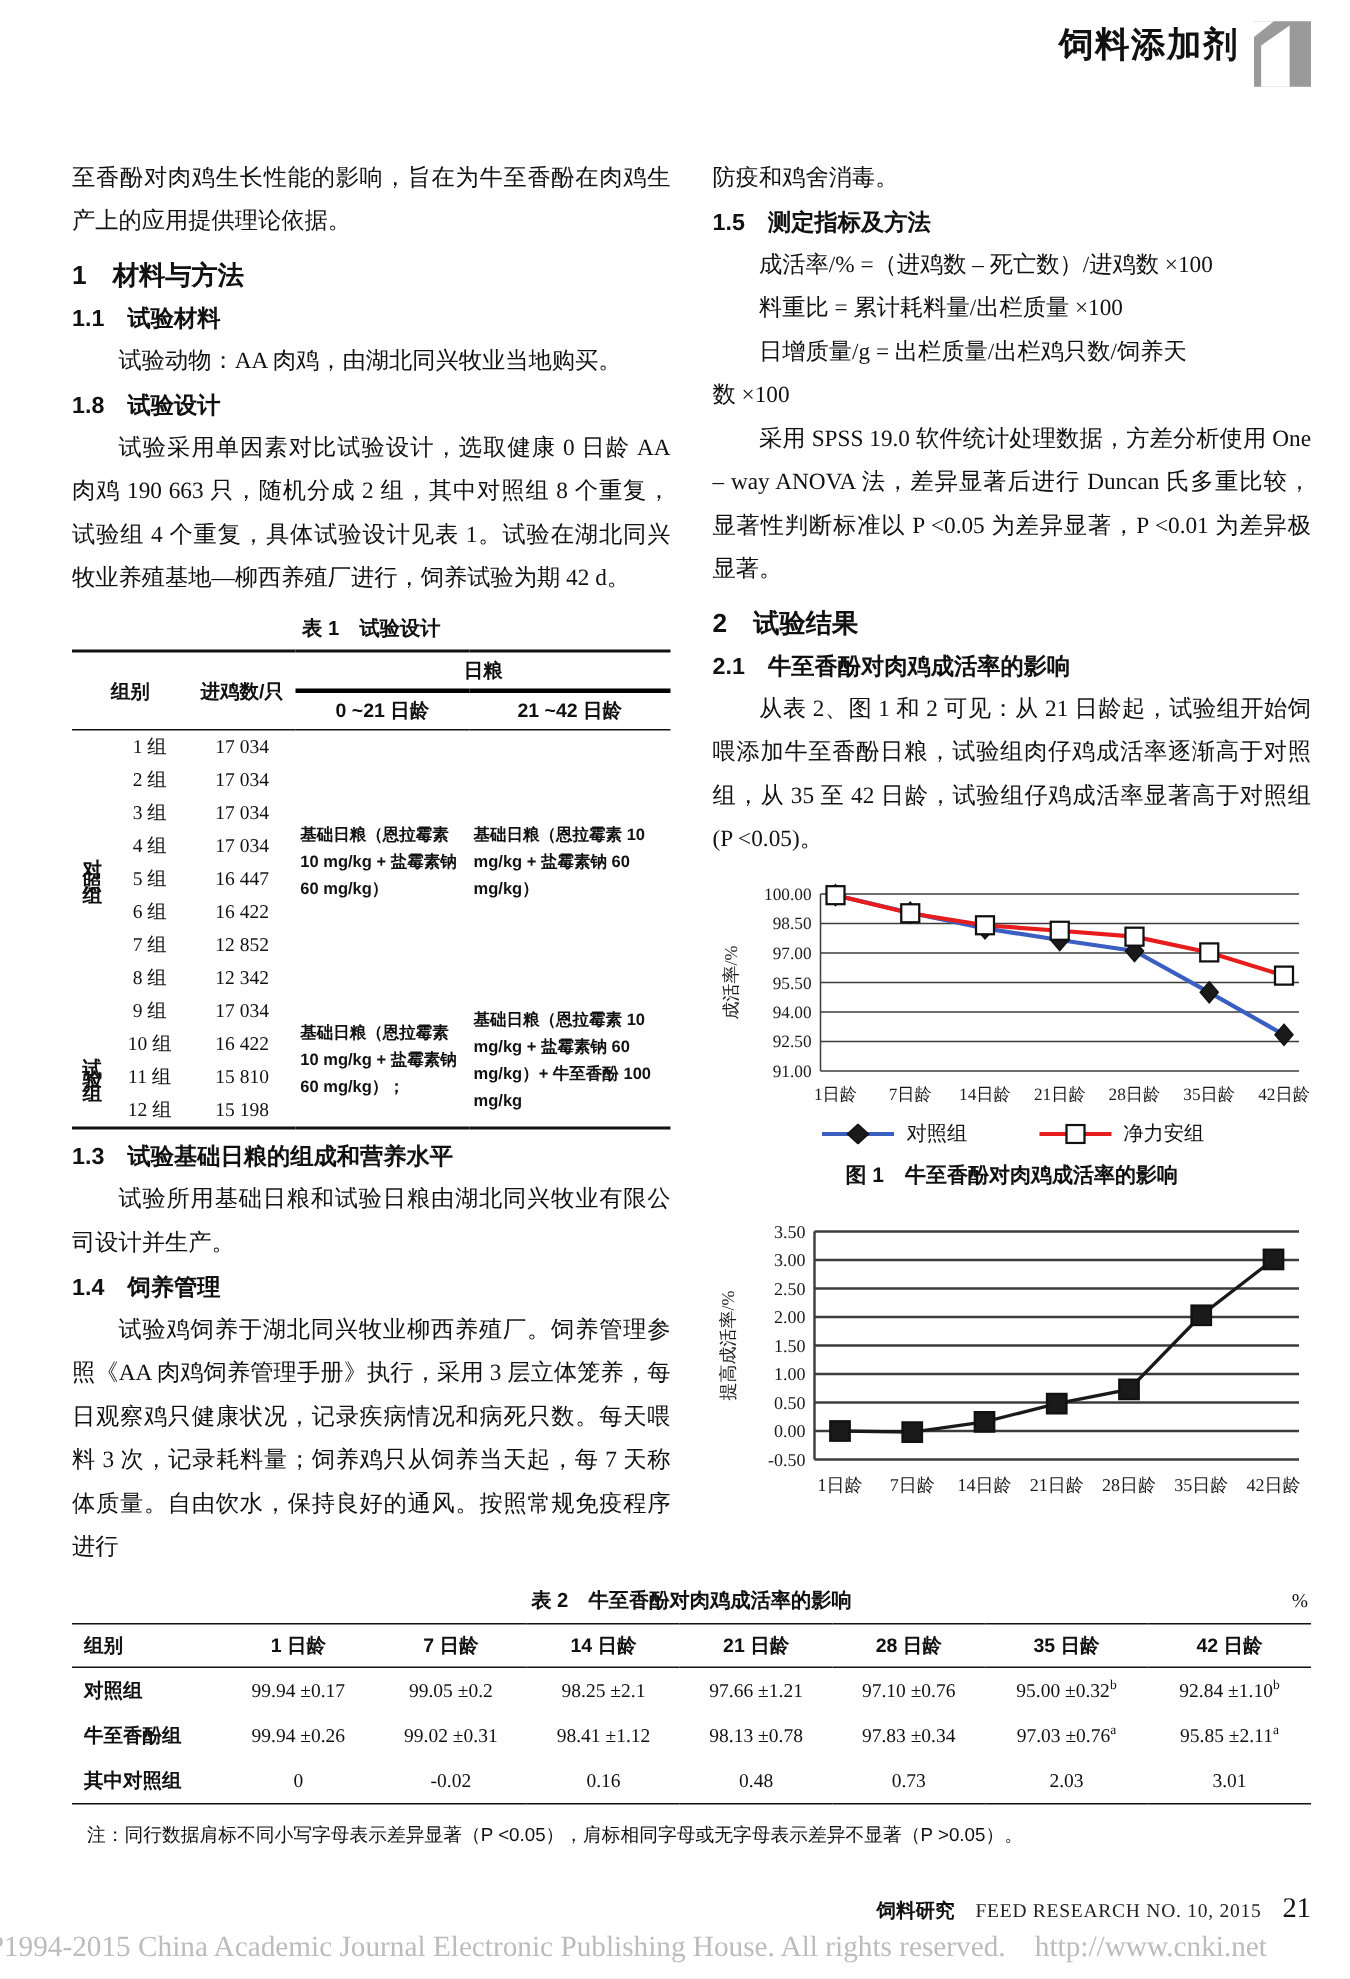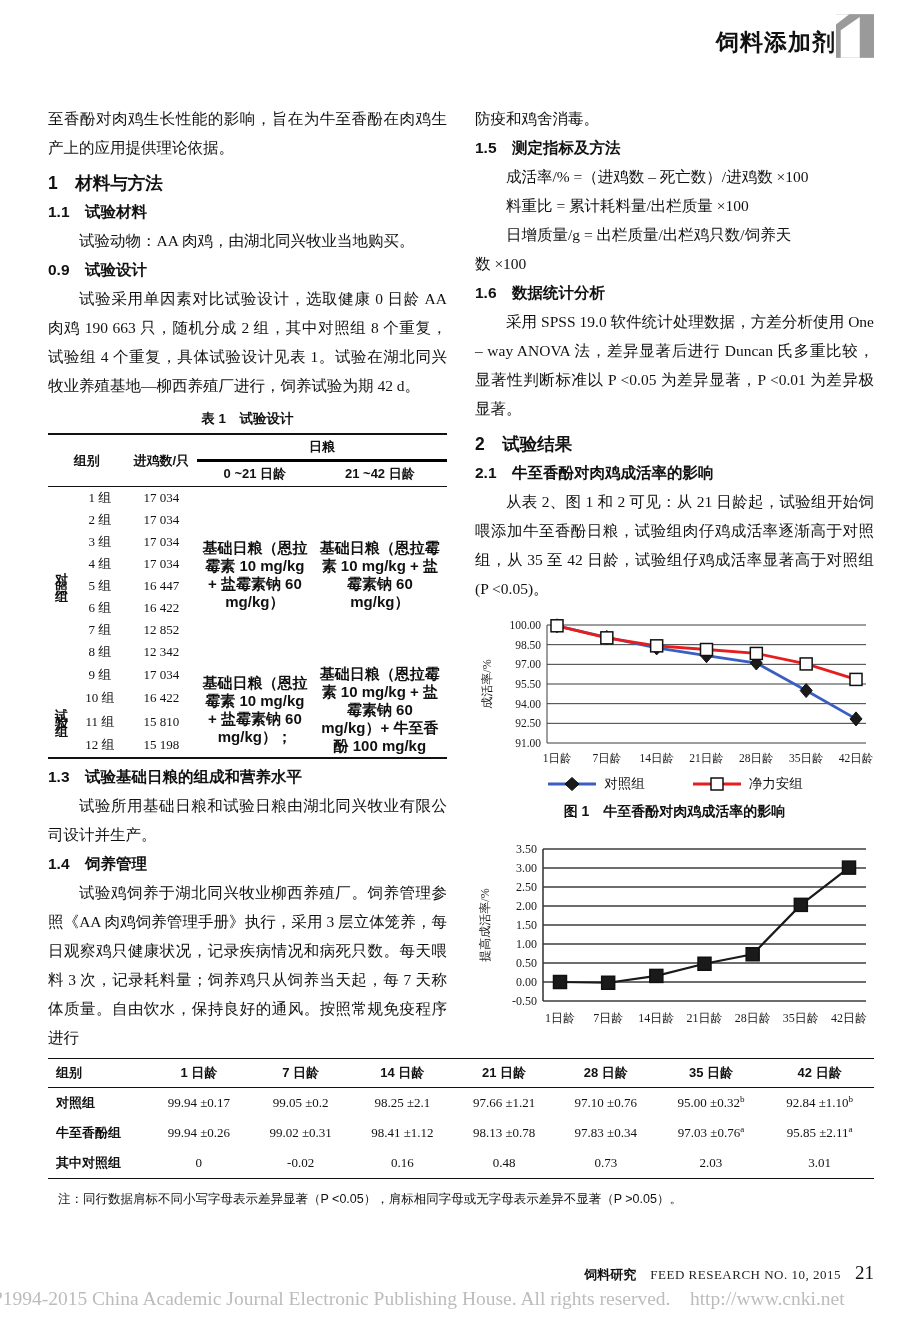--- a/index.html
+++ b/index.html
@@ -1,40 +1,40 @@
 <!DOCTYPE html>
 <html><head>
 <meta charset="utf-8">
 <style>
   html,body{margin:0;padding:0;background:#e9e9e9;}
   .page{position:relative;width:900px;height:1319px;background:#ffffff;overflow:hidden;
         font-family:"Liberation Serif","DejaVu Serif",serif;color:#111;}
   
-  .hdr{position:absolute;top:14px;right:26px;display:flex;align-items:flex-end;}
+  .hdr{position:absolute;top:14px;right:26px;display:flex;align-items:flex-start;gap:10px;}
   .hdr-label{font-family:"Liberation Sans","DejaVu Sans",sans-serif;font-weight:bold;font-size:23px;letter-spacing:1px;}
   
   .columns{position:absolute;top:104px;left:48px;width:826px;display:flex;gap:28px;}
   .col{width:399px;}
   .para{font-size:15.5px;line-height:29px;margin:0;text-align:justify;}
   .ind{text-indent:2em;}
   .h1{font-family:"Liberation Sans","DejaVu Sans",sans-serif;font-weight:bold;font-size:17.5px;margin:9px 0 7px 0;}
   .h2{font-family:"Liberation Sans","DejaVu Sans",sans-serif;font-weight:bold;font-size:15.5px;margin:5px 0 3px 0;}
   .formula{font-size:15.5px;line-height:29px;margin:0;padding-left:2em;}
   .formula-cont{font-size:15.5px;line-height:29px;margin:0;}
   
   .t1-wrap{margin-top:10px;margin-bottom:8px;}
   .t1-title{font-family:"Liberation Sans","DejaVu Sans",sans-serif;font-weight:bold;font-size:13.5px;text-align:center;margin-bottom:5px;}
   table{border-collapse:collapse;}
   .t1{width:100%;font-size:13px;border-top:2px solid #111;border-bottom:2px solid #111;}
   .t1 th{font-family:"Liberation Sans","DejaVu Sans",sans-serif;font-weight:bold;font-size:13px;padding:3px 2px;}
   .t1 td{text-align:center;padding:2px 2px;}
   .t1 .hb{border-bottom:1.4px solid #111;}
   .t1 .diet-span{border-bottom:3px solid #000000;}
-  .t1 .diet{font-family:"Liberation Sans","DejaVu Sans",sans-serif;font-weight:bold;font-size:15px;line-height:18px;
-            text-align:center;vertical-align:middle;padding:2px 3px;}
+  .t1 .diet{font-family:"Liberation Sans","DejaVu Sans",sans-serif;font-weight:bold;font-size:11px;line-height:18px;
+            text-align:left;vertical-align:middle;padding:2px 3px;}
   .vlab-cell{vertical-align:middle;width:22px;}
   .vlab{writing-mode:vertical-rl;text-orientation:upright;letter-spacing:9px;margin:0 auto;
         font-family:"Liberation Sans","DejaVu Sans",sans-serif;font-weight:bold;font-size:13px;}
   
   .fig{margin-top:12px;}
   .legend{display:flex;justify-content:center;gap:46px;margin-top:2px;font-size:13.5px;align-items:center;}
   .leg-item{display:flex;align-items:center;gap:6px;}
   .fig-caption{font-family:"Liberation Sans","DejaVu Sans",sans-serif;font-weight:bold;font-size:14px;text-align:center;margin-top:10px;}
   
   .t2-block{position:absolute;top:1058px;left:48px;width:826px;}
@@ -69,21 +69,21 @@
     </svg>
   </div>
 
   <div class="columns">
 
     <div class="col">
       <p class="para">至香酚对肉鸡生长性能的影响，旨在为牛至香酚在肉鸡生产上的应用提供理论依据。</p>
       <div class="h1">1　材料与方法</div>
       <div class="h2">1.1　试验材料</div>
       <p class="para ind">试验动物：AA 肉鸡，由湖北同兴牧业当地购买。</p>
-      <div class="h2">0.9　试验设计</div>
+      <div class="h2">1.8　试验设计</div>
       <p class="para ind">试验采用单因素对比试验设计，选取健康 0 日龄 AA 肉鸡 190 663 只，随机分成 2 组，其中对照组 8 个重复，试验组 4 个重复，具体试验设计见表 1。试验在湖北同兴牧业养殖基地—柳西养殖厂进行，饲养试验为期 42 d。</p>
 
       <div class="t1-wrap">
         <div class="t1-title">表 1　试验设计</div>
         <table class="t1">
           <colgroup>
               <col style="width:24px">
               <col style="width:52px">
               <col style="width:72px">
               <col style="width:116px">
@@ -169,21 +169,20 @@
       <p class="para ind">试验鸡饲养于湖北同兴牧业柳西养殖厂。饲养管理参照《AA 肉鸡饲养管理手册》执行，采用 3 层立体笼养，每日观察鸡只健康状况，记录疾病情况和病死只数。每天喂料 3 次，记录耗料量；饲养鸡只从饲养当天起，每 7 天称体质量。自由饮水，保持良好的通风。按照常规免疫程序进行</p>
     </div>
 
     <div class="col">
       <p class="para">防疫和鸡舍消毒。</p>
       <div class="h2">1.5　测定指标及方法</div>
       <p class="formula">成活率/% =（进鸡数 – 死亡数）/进鸡数 ×100</p>
       <p class="formula">料重比 = 累计耗料量/出栏质量 ×100</p>
       <p class="formula">日增质量/g = 出栏质量/出栏鸡只数/饲养天</p>
       <p class="formula-cont">数 ×100</p>
-      <div class="h2">1.6　数据统计分析</div>
       <p class="para ind">采用 SPSS 19.0 软件统计处理数据，方差分析使用 One – way ANOVA 法，差异显著后进行 Duncan 氏多重比较，显著性判断标准以 P &lt;0.05 为差异显著，P &lt;0.01 为差异极显著。</p>
       <div class="h1">2　试验结果</div>
       <div class="h2">2.1　牛至香酚对肉鸡成活率的影响</div>
       <p class="para ind">从表 2、图 1 和 2 可见：从 21 日龄起，试验组开始饲喂添加牛至香酚日粮，试验组肉仔鸡成活率逐渐高于对照组，从 35 至 42 日龄，试验组仔鸡成活率显著高于对照组(P &lt;0.05)。</p>
 
       <div class="fig">
         <svg id="chart1" width="399" height="154">
             <line x1="72" y1="128" x2="391" y2="128" stroke="#3c3c3c" stroke-width="1"></line>
             <text x="66" y="132" text-anchor="end" font-size="11.5" fill="#1a1a1a">91.00</text>
             <line x1="72" y1="108.33333333333334" x2="391" y2="108.33333333333334" stroke="#3c3c3c" stroke-width="1"></line>
@@ -279,20 +278,24 @@
             <rect x="223" y="116.26" width="13" height="13" fill="#1a1a1a" stroke="#111" stroke-width="1.5"></rect>
             <rect x="271.16666666666663" y="106.76" width="13" height="13" fill="#1a1a1a" stroke="#111" stroke-width="1.5"></rect>
             <rect x="319.3333333333333" y="57.36000000000001" width="13" height="13" fill="#1a1a1a" stroke="#111" stroke-width="1.5"></rect>
             <rect x="367.5" y="20.120000000000008" width="13" height="13" fill="#1a1a1a" stroke="#111" stroke-width="1.5"></rect>
           </svg>
       </div>
     </div>
   </div>
 
   <div class="t2-block">
+    <div class="t2-titlebar">
+      <span>表 2　牛至香酚对肉鸡成活率的影响</span>
+      <span class="t2-unit">%</span>
+    </div>
     <table class="t2">
       <colgroup>
           <col style="width:100px">
           <col>
           <col>
           <col>
           <col>
           <col>
           <col>
           <col>

